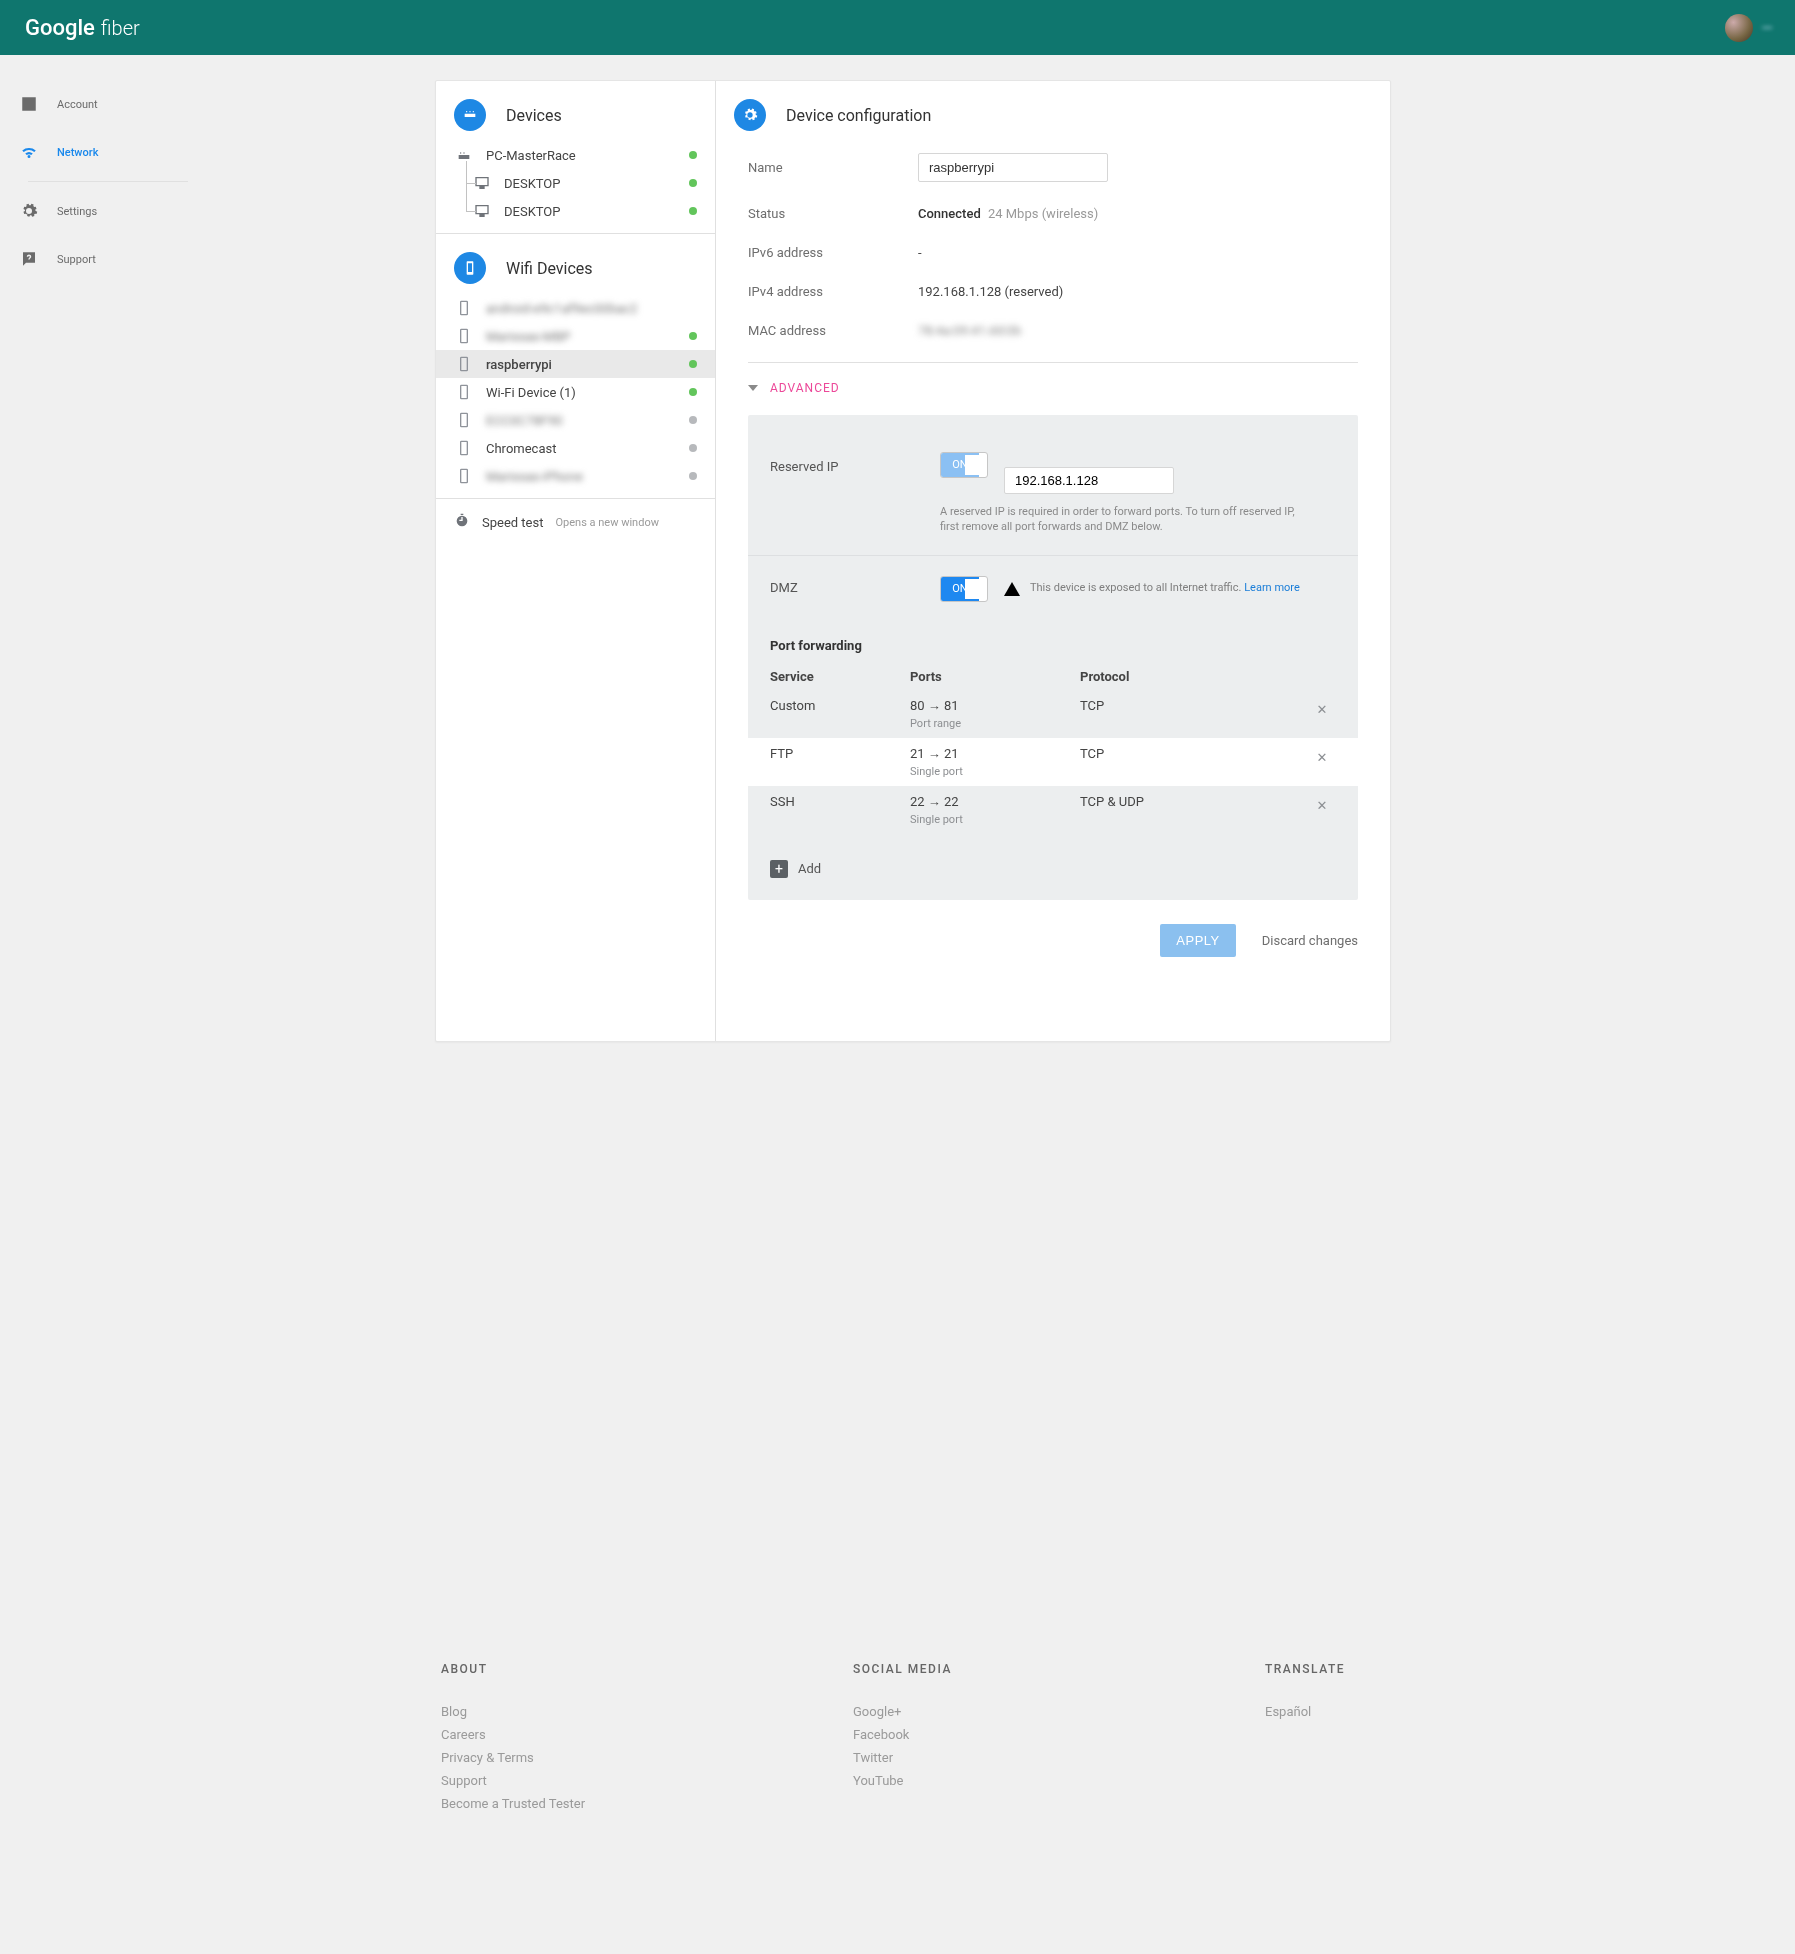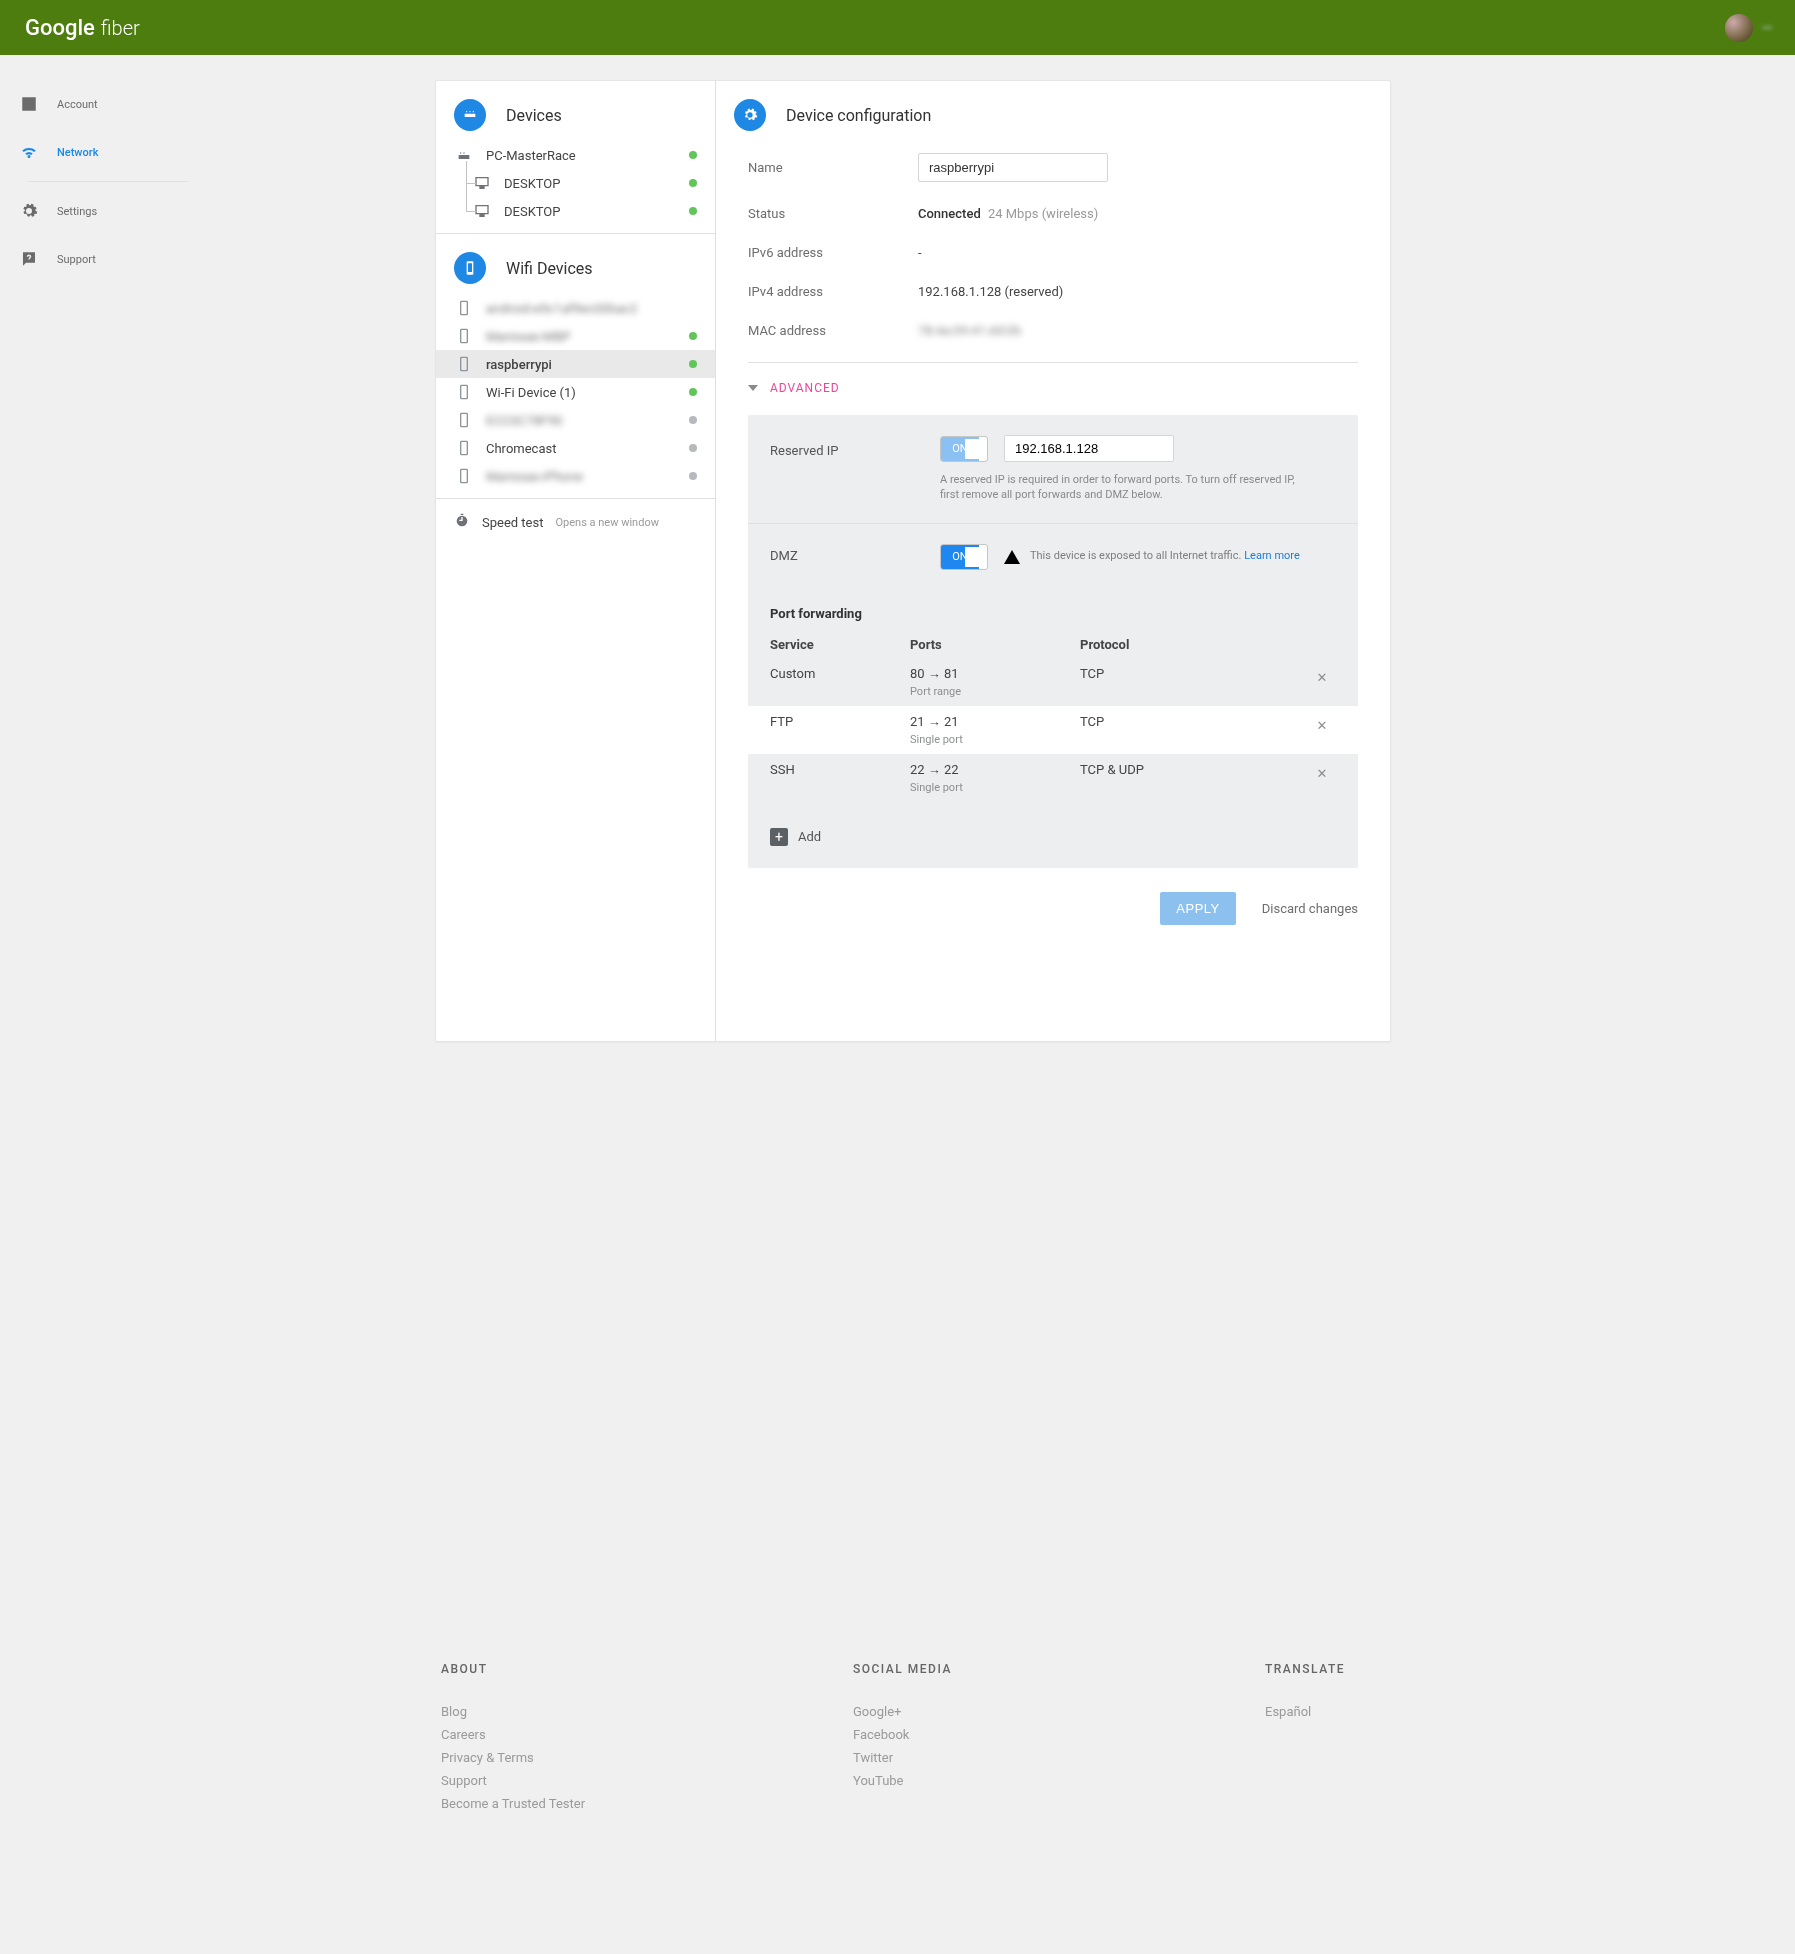--- a/index.html
+++ b/index.html
@@ -13,21 +13,21 @@
     --panel:#ffffff;
     --adv-bg:#eceeef;
     --green:#5cb85c;
     --grey-dot:#b7b9bc;
   }
   *{box-sizing:border-box;}
   html,body{margin:0;padding:0;font-family:Roboto,Arial,sans-serif;background:var(--bg);color:var(--text);font-size:20px;}
   body{width:1795px;}
 
   
-  .topbar{height:55px;background:#4d7c0f;color:#fff;display:flex;align-items:center;padding:0 25px;position:relative;text-align:center;}
+  .topbar{height:55px;background:#0f766e;color:#fff;display:flex;align-items:center;padding:0 25px;position:relative;text-align:center;}
   .topbar .logo{display:flex;align-items:baseline;gap:6px;}
   .topbar .logo .google{font-weight:500;font-size:22px;}
   .topbar .logo .fiber{font-weight:300;font-size:20px;}
   .topbar .avatar-wrap{position:absolute;right:22px;top:50%;transform:translateY(-50%);display:flex;align-items:center;gap:8px;}
   .topbar .avatar{width:28px;height:28px;border-radius:50%;background:radial-gradient(circle at 30% 30%,#caa,#764 60%,#432);}
   .topbar .avatar-blur{color:#cfe8fe;filter:blur(2px);font-size:15px;}
 
   
   .app{display:flex;align-items:flex-start;}
   .leftnav{width:200px;padding-top:25px;}
@@ -87,21 +87,21 @@
   .adv-panel{background:var(--adv-bg);border-radius:2px;margin-top:14px;}
   .adv-row{padding:20px 22px;font-size:13px;display:flex;align-items:flex-start;gap:0;}
   .adv-row + .adv-row-sep{border-top:1px solid #dddfe1;}
   .adv-row .k{width:170px;color:#555;padding-top:4px;}
   .adv-row .controls{display:flex;align-items:center;gap:16px;}
 
   .toggle{width:48px;height:26px;border-radius:3px;background:#fff;border:1px solid #c6c6c6;position:relative;display:flex;align-items:center;overflow:hidden;}
   .toggle .on-lab{position:absolute;left:0;top:0;bottom:0;width:38px;background:var(--blue);color:#fff;font-size:11px;display:flex;align-items:center;justify-content:center;}
   .toggle.faded .on-lab{background:#8bc0f3;}
   .toggle .knob{position:absolute;right:2px;top:2px;width:20px;height:20px;background:#fff;}
-  .ip-input{border:1px solid #d6d6d6;border-radius:2px;padding:5px 10px;font-size:13px;width:170px;background:#fff;}
+  .ip-input{border:1px solid #d6d6d6;border-radius:2px;padding:5px 10px;font-size:13px;width:170px;background:#fff;margin-top:32px;}
 
   .hint{font-size:11px;color:#8a8a8a;margin:10px 0 0 170px;max-width:360px;line-height:1.4;}
   .dmz-msg{display:flex;align-items:flex-start;gap:10px;font-size:11px;color:#7e7e7e;max-width:300px;line-height:1.35;}
   .dmz-msg .warn{width:0;height:0;border-left:8px solid transparent;border-right:8px solid transparent;border-bottom:14px solid #000;position:relative;top:1px;}
   .dmz-msg .learn{color:#1b7ed8;cursor:pointer;}
 
   .pf-title{padding:16px 22px 4px 22px;font-size:13px;font-weight:700;color:#333;}
   .pf-table{padding:4px 22px 10px 22px;}
   .pf-head,.pf-row{display:flex;align-items:flex-start;font-size:13px;color:#444;}
   .pf-head{font-weight:700;padding:8px 0 6px 0;}

